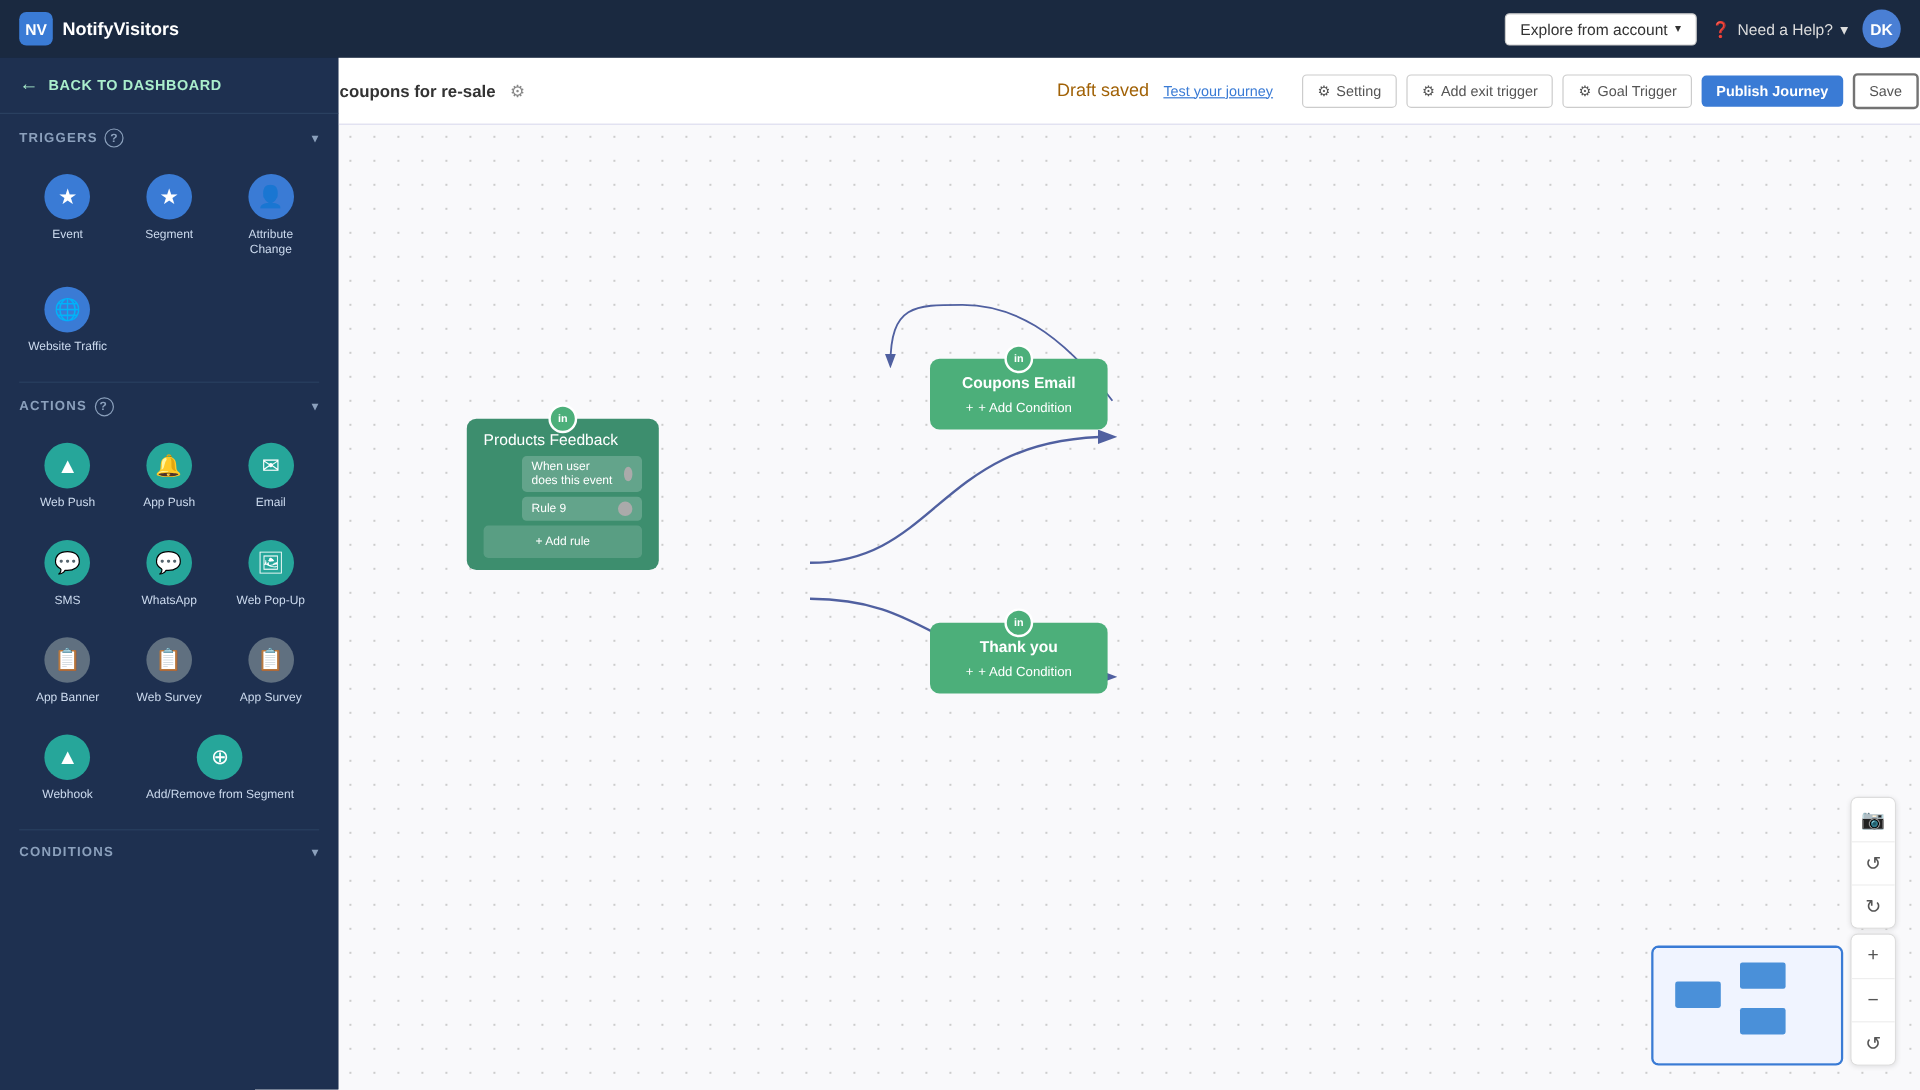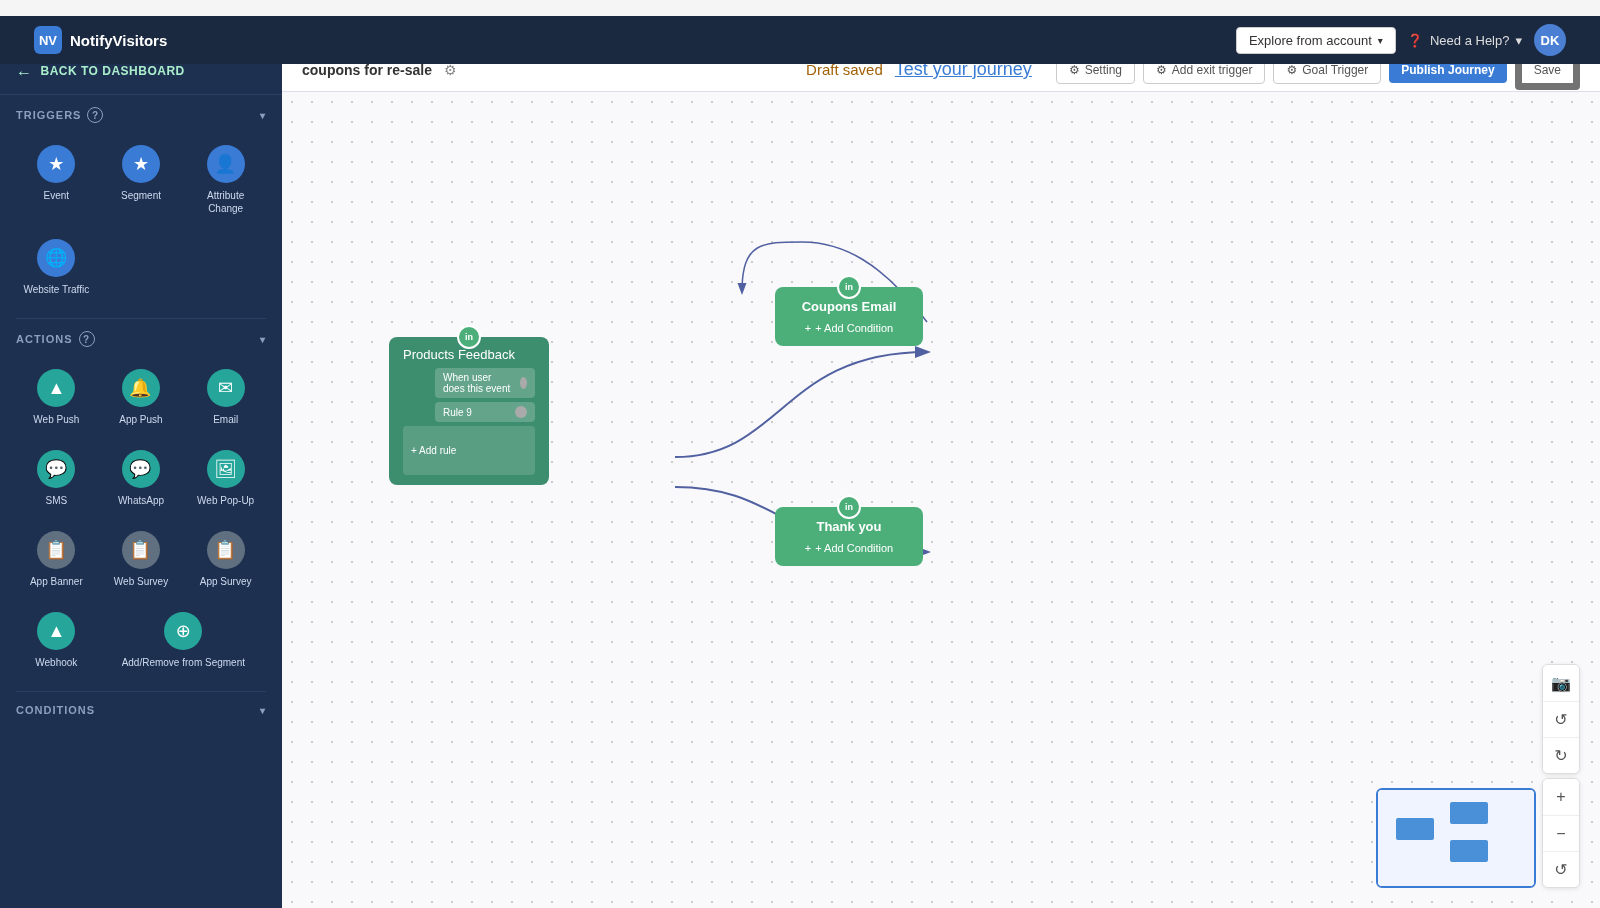--- a/index.html
+++ b/index.html
@@ -2,21 +2,21 @@
 <html><head>
   <meta charset="utf-8">
   <style>
     * { box-sizing: border-box; margin: 0; padding: 0; }
     body { font-family: 'Segoe UI', Arial, sans-serif; background: #f5f5f5; overflow: hidden; }
 
     
     .topnav {
       position: fixed; top: 0; left: 0; right: 0; height: 48px;
       background: #1a2940; display: flex; align-items: center;
-      padding: 0 34px; z-index: 100; gap: 12px; margin-top: 16px;
+      padding: 0 16px; z-index: 100; gap: 12px;
     }
     .topnav-logo { display: flex; align-items: center; gap: 8px; color: #fff; font-weight: bold; font-size: 15px; }
     .topnav-logo-icon { width: 28px; height: 28px; background: #3a7bd5; border-radius: 6px; display: flex; align-items: center; justify-content: center; color: #fff; font-size: 13px; font-weight: bold; }
     .topnav-spacer { flex: 1; }
     .topnav-explore { background: #fff; border: 1px solid #ccc; border-radius: 4px; padding: 5px 12px; display: flex; align-items: center; gap: 6px; font-size: 13px; cursor: pointer; color: #333; }
     .topnav-explore .chevron { font-size: 10px; }
     .topnav-help { display: flex; align-items: center; gap: 6px; color: #ddd; font-size: 13px; cursor: pointer; }
     .topnav-avatar { width: 32px; height: 32px; border-radius: 50%; background: #4a7fd4; color: #fff; display: flex; align-items: center; justify-content: center; font-size: 13px; font-weight: bold; cursor: pointer; }
 
     
@@ -35,49 +35,49 @@
     .sidebar-item-icon.blue { background: #3a7bd5; }
     .sidebar-item-icon.teal { background: #26a69a; }
     .sidebar-item-icon.gray { background: #607080; }
     .sidebar-item-label { font-size: 10px; color: #ccdaee; text-align: center; line-height: 1.3; }
     .sidebar-divider { height: 1px; background: #2a4060; margin: 0 16px; }
 
     
     .main { position: fixed; top: 48px; left: 282px; right: 0; bottom: 0; display: flex; flex-direction: column; }
 
     
-    .journey-header { height: 44px; background: #fff; border-bottom: 1px solid #dde; display: flex; align-items: center; padding: 0 20px; gap: 12px; z-index: 80; flex-shrink: 0; }
+    .journey-header { height: 56px; background: #fff; border-bottom: 1px solid #dde; display: flex; align-items: center; padding: 0 1px; gap: 12px; z-index: 80; flex-shrink: 0; }
     .journey-title { font-size: 14px; font-weight: 600; color: #333; }
     .journey-settings-icon { color: #888; cursor: pointer; font-size: 14px; }
     .journey-status { margin-left: auto; font-size: 15px; color: #a16207; }
-    .journey-test-link { font-size: 18px; color: #3a7bd5; cursor: pointer; text-decoration: underline; }
+    .journey-test-link { font-size: 12px; color: #3a7bd5; cursor: pointer; text-decoration: underline; }
     .journey-header-actions { display: flex; align-items: center; gap: 8px; margin-left: 12px; }
     .journey-btn { padding: 6px 12px; border-radius: 4px; font-size: 12px; cursor: pointer; display: flex; align-items: center; gap: 5px; border: none; }
     .journey-btn.outline { background: transparent; border: 1px solid #ccc; color: #555; }
     .journey-btn.primary { background: #3a7bd5; color: #fff; font-weight: 600; }
-    .journey-btn.secondary { background: transparent; border: 7px solid #737373; color: #555; }
+    .journey-btn.secondary { background: transparent; border: 2px solid #737373; color: #555; }
 
     
     .canvas { flex: 1; background-color: #f9f9fb; position: relative; overflow: hidden; }
     .canvas-dots { position: absolute; inset: 0; background-image: radial-gradient(circle, #ccc 1px, transparent 1px); background-size: 20px 20px; }
 
     
     .flow-container { position: absolute; top: 0; left: 0; width: 100%; height: 100%; }
 
     
     .flow-svg { position: absolute; top: 0; left: 0; width: 100%; height: 100%; pointer-events: none; }
 
     
     .node { position: absolute; border-radius: 8px; cursor: pointer; }
 
     .node-trigger { background: #3d8e6e; color: #fff; border-radius: 8px; padding: 10px 14px; width: 160px; }
     .node-trigger-title { font-size: 13px; font-weight: 400; text-align: left; margin-bottom: 6px; }
     .node-trigger-row { background: rgba(255,255,255,0.2); border-radius: 4px; font-size: 10px; padding: 4px 8px; margin-bottom: 4px; display: flex; align-items: center; justify-content: space-between; margin-left: 32px; }
     .node-trigger-row .dot { width: 12px; height: 12px; border-radius: 50%; background: #aaa; margin-left: 4px; }
-    .node-trigger-add { background: rgba(255,255,255,0.15); border-radius: 4px; font-size: 10px; padding: 19px 8px; cursor: pointer; margin-top: 2px; }
+    .node-trigger-add { background: rgba(255,255,255,0.15); border-radius: 4px; font-size: 10px; padding: 8px 8px; text-align: center; cursor: pointer; margin-top: 2px; }
 
     .node-action { background: #4caf7a; color: #fff; border-radius: 8px; padding: 12px 14px; width: 148px; text-align: center; position: relative; }
     .node-action-title { font-size: 13px; font-weight: 600; margin-bottom: 8px; }
     .node-action-add { display: flex; align-items: center; justify-content: center; gap: 4px; font-size: 11px; cursor: pointer; }
 
     .node-badge { position: absolute; top: -12px; left: 50%; transform: translateX(-50%); background: #4caf7a; border: 2px solid #fff; border-radius: 50%; width: 24px; height: 24px; display: flex; align-items: center; justify-content: center; font-size: 9px; color: #fff; font-weight: bold; }
 
     
     .canvas-controls { position: absolute; bottom: 20px; right: 20px; display: flex; flex-direction: column; gap: 4px; z-index: 10; }
     .canvas-ctrl-group { background: #fff; border: 1px solid #ddd; border-radius: 6px; display: flex; flex-direction: column; overflow: hidden; box-shadow: 0 1px 4px rgba(0,0,0,0.1); }

